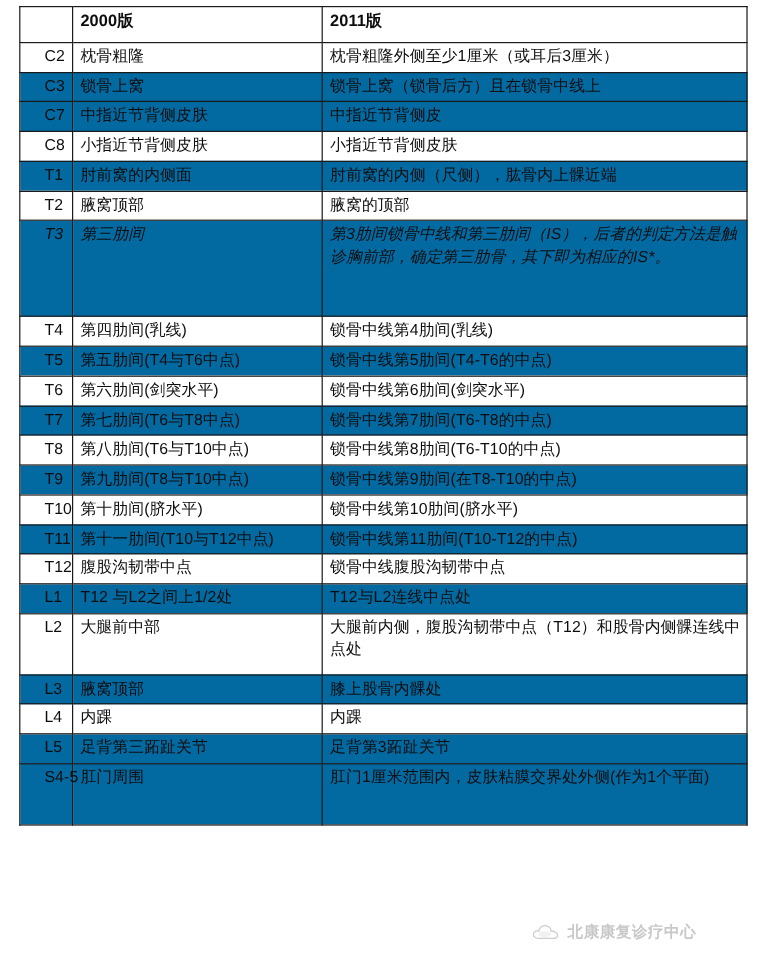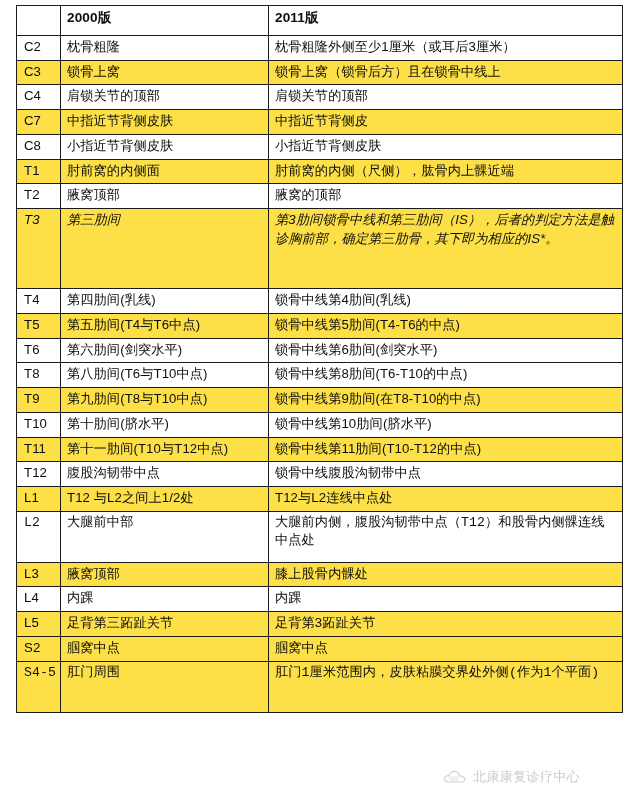--- a/index.html
+++ b/index.html
@@ -58,29 +58,29 @@
     text-align: left;
     margin-top: 23px;
   }
 
   table.cmp thead th.blank { background: #ffffff; }
 
   table.cmp td.key {
     text-align: left;
     white-space: nowrap;
     font-size: 13.2px;
-    padding-left: 7px;
-  }
-
-  tr.stripe > td { background: #fde047; }
+    padding-left: 20px;
+  }
+
+  tr.stripe > td { background: #0369a1; }
   tr.plain  > td { background: #ffffff; }
 
   
   tr.tall-3 td { height: 74px; font-style: italic; }
-  tr.tall-2 td { height: 45px; font-family: Liberation Mono, monospace; }
+  tr.tall-2 td { height: 45px; }
 
   .watermark {
     position: absolute;
     left: 443px;
     top: 757px;
     width: 185px;
     height: 30px;
     pointer-events: none;
     opacity: 0.42;
     display: flex;
@@ -93,20 +93,21 @@
     height: 18px;
     position: relative;
   }
   .watermark .wm-logo svg { display: block; }
   .watermark .wm-text {
     font-size: 13px;
     color: #7d7d7d;
     white-space: nowrap;
     letter-spacing: 0.4px;
     font-family: "Liberation Sans", "DejaVu Sans", sans-serif;
+    font-weight: bold;
   }
 </style>
 </head>
 <body>
 
 <div id="sheet">
 
   <table class="cmp">
     <colgroup>
       <col class="c-key">
@@ -124,25 +125,20 @@
         <tr class="plain">
           <td class="key">C2</td>
           <td>枕骨粗隆</td>
           <td>枕骨粗隆外侧至少1厘米（或耳后3厘米）</td>
         </tr>
         <tr class="stripe">
           <td class="key">C3</td>
           <td>锁骨上窝</td>
           <td>锁骨上窝（锁骨后方）且在锁骨中线上</td>
         </tr>
-        <tr class="plain">
-          <td class="key">C4</td>
-          <td>肩锁关节的顶部</td>
-          <td>肩锁关节的顶部</td>
-        </tr>
         <tr class="stripe">
           <td class="key">C7</td>
           <td>中指近节背侧皮肤</td>
           <td>中指近节背侧皮</td>
         </tr>
         <tr class="plain">
           <td class="key">C8</td>
           <td>小指近节背侧皮肤</td>
           <td>小指近节背侧皮肤</td>
         </tr>
@@ -169,20 +165,25 @@
         <tr class="stripe">
           <td class="key">T5</td>
           <td>第五肋间(T4与T6中点)</td>
           <td>锁骨中线第5肋间(T4-T6的中点)</td>
         </tr>
         <tr class="plain">
           <td class="key">T6</td>
           <td>第六肋间(剑突水平)</td>
           <td>锁骨中线第6肋间(剑突水平)</td>
         </tr>
+        <tr class="stripe">
+          <td class="key">T7</td>
+          <td>第七肋间(T6与T8中点)</td>
+          <td>锁骨中线第7肋间(T6-T8的中点)</td>
+        </tr>
         <tr class="plain">
           <td class="key">T8</td>
           <td>第八肋间(T6与T10中点)</td>
           <td>锁骨中线第8肋间(T6-T10的中点)</td>
         </tr>
         <tr class="stripe">
           <td class="key">T9</td>
           <td>第九肋间(T8与T10中点)</td>
           <td>锁骨中线第9肋间(在T8-T10的中点)</td>
         </tr>
@@ -218,25 +219,20 @@
         </tr>
         <tr class="plain">
           <td class="key">L4</td>
           <td>内踝</td>
           <td>内踝</td>
         </tr>
         <tr class="stripe">
           <td class="key">L5</td>
           <td>足背第三跖趾关节</td>
           <td>足背第3跖趾关节</td>
-        </tr>
-        <tr class="stripe">
-          <td class="key">S2</td>
-          <td>腘窝中点</td>
-          <td>腘窝中点</td>
         </tr>
         <tr class="stripe tall-2">
           <td class="key">S4-5</td>
           <td>肛门周围</td>
           <td>肛门1厘米范围内，皮肤粘膜交界处外侧(作为1个平面)</td>
         </tr>
       </tbody>
   </table>
 
   <div class="watermark">

